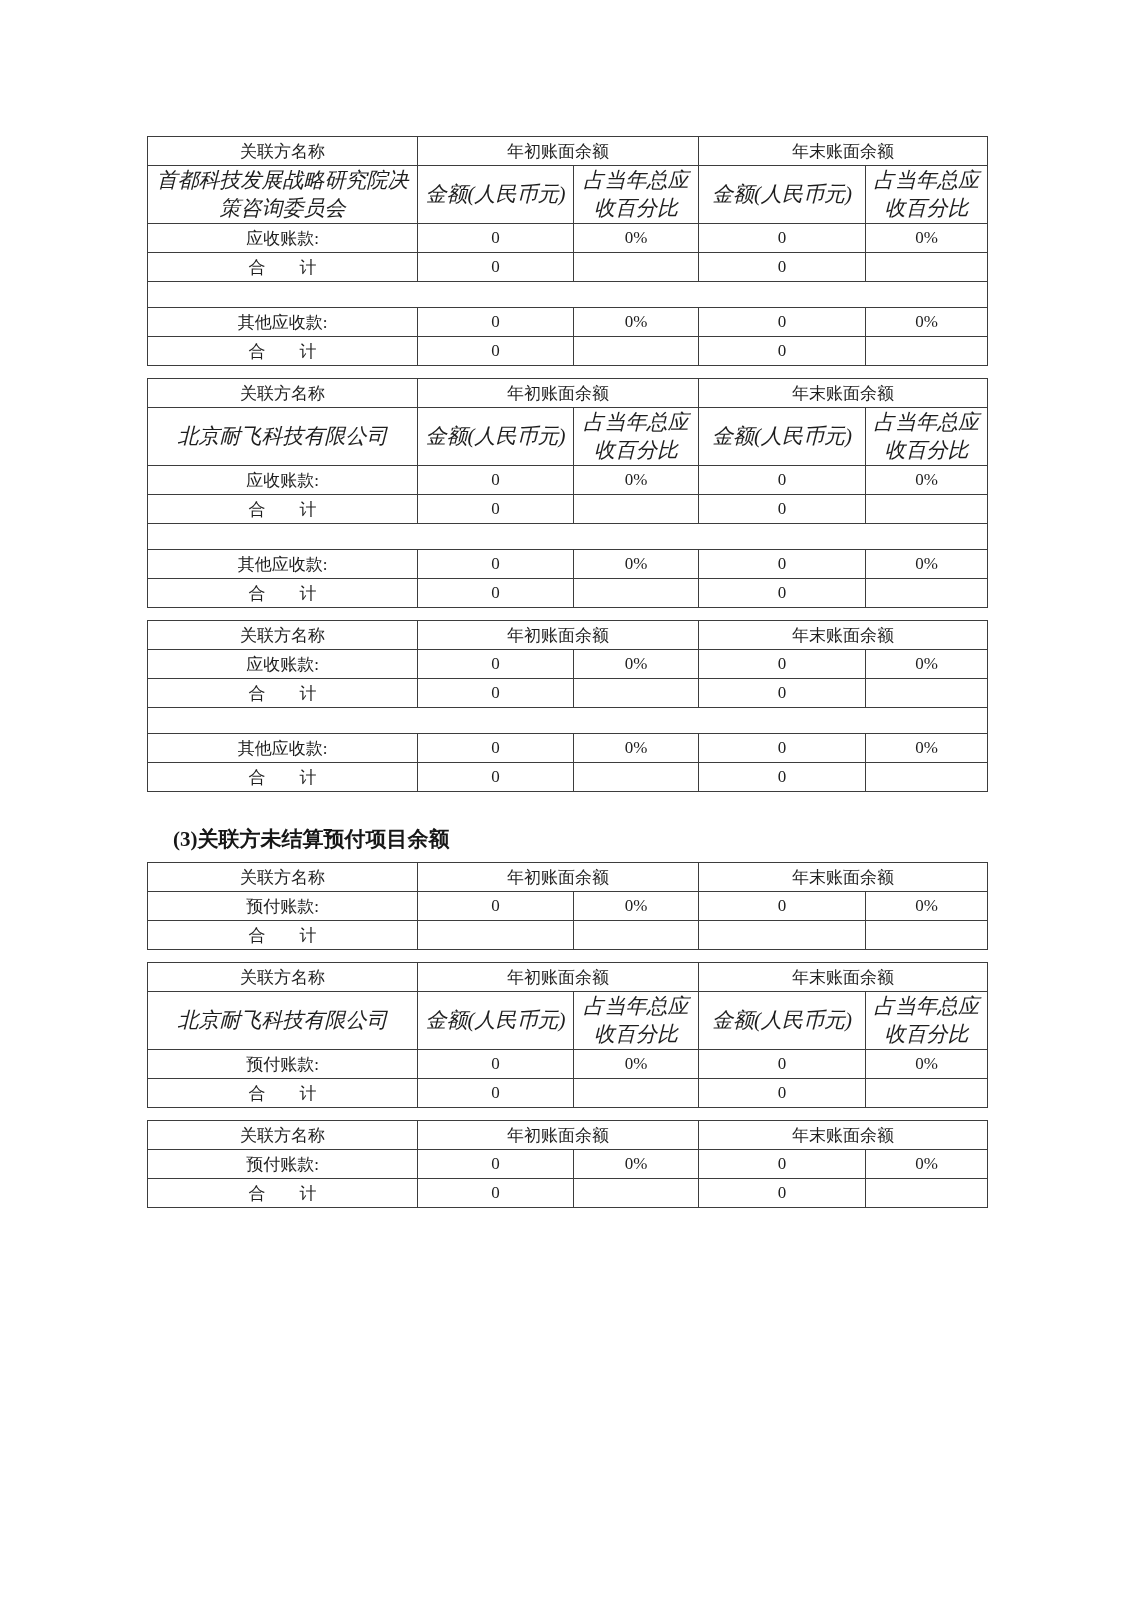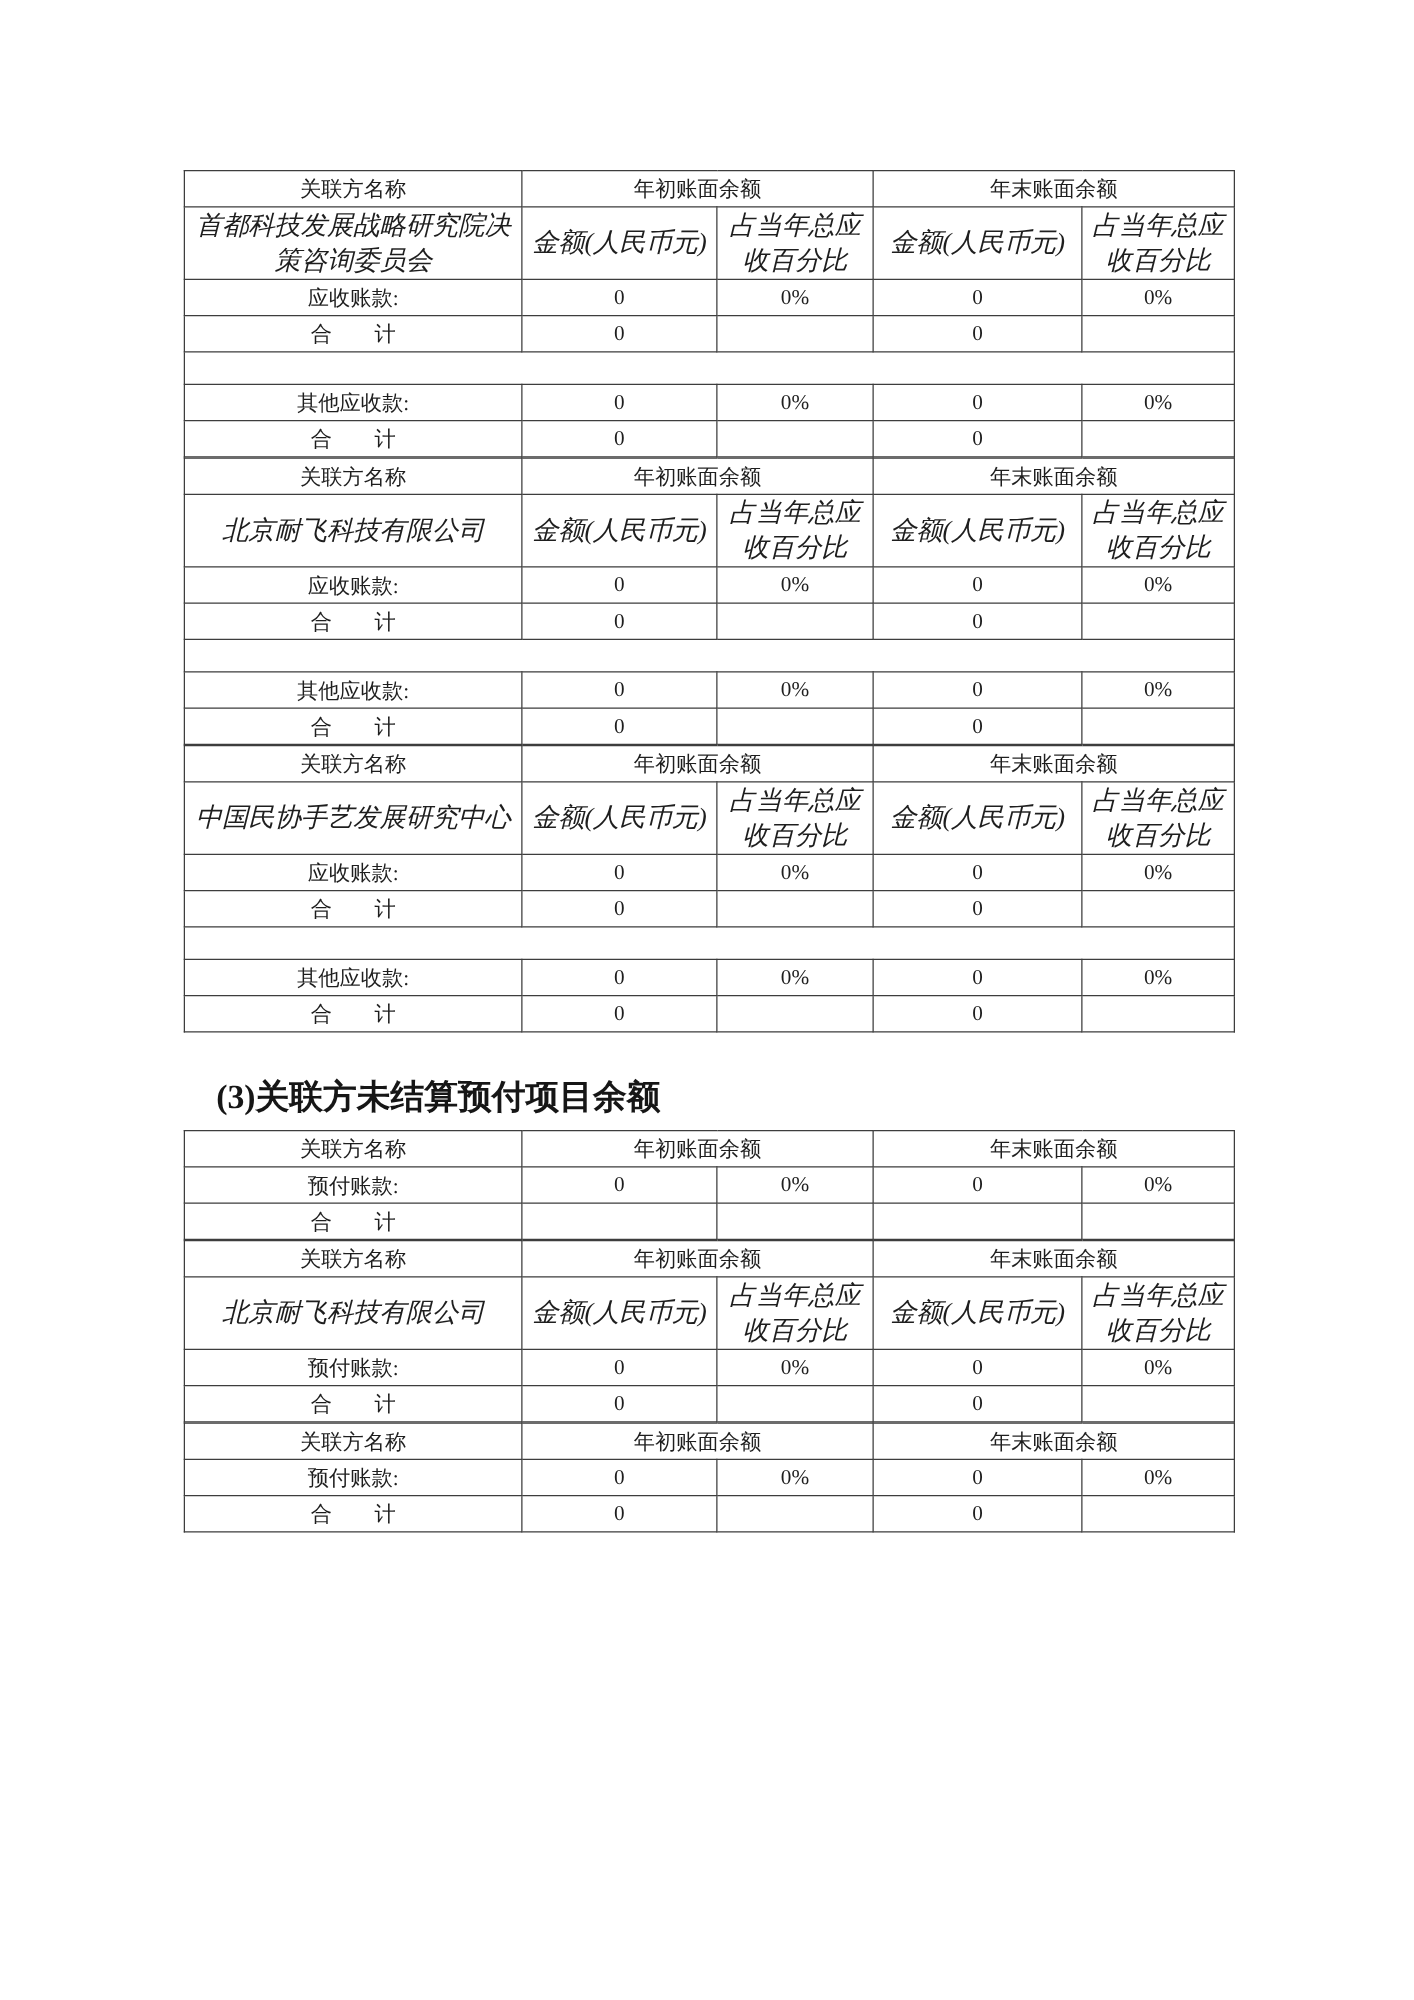--- a/index.html
+++ b/index.html
@@ -10,42 +10,42 @@
     box-sizing:border-box;
     padding-top:136px;
     font-family:"Liberation Serif","DejaVu Serif",serif;
     color:#1e1e1e;
     overflow:hidden;
   }
   table.doc {
     border-collapse:collapse;
     table-layout:fixed;
     width:840px;
-    margin:0 0 0 147px;
+    margin:0 0 12px 147px;
     font-size:17px;
     border-radius:30px;
   }
   table.doc td {
     border:1px solid #3d3d3d;
     text-align:center;
     vertical-align:middle;
     padding:0 3px;
     overflow:hidden;
   }
   tr.rh  { height:29px; }   
   tr.rp  { height:58px;font-style:italic; }   
   tr.rd  { height:29px; }   
   tr.rs  { height:26px; }   
   td.big  { font-size:21px; line-height:1.3; }
   td.wrap { white-space:pre-line; }
   .gap28 { margin-top:28px; }
   .gap22 { margin-top:22px; }
   .heading {
     margin:33px 0 9px 173px;
-    font-size:27px;
+    font-size:21px;
     font-weight:bold;
     color:#161616;
   }
 </style>
 </head>
 <body>
 
 <div class="sheet">
 
   <table class="doc">
@@ -169,29 +169,20 @@
         <col style="width:125px">
         <col style="width:167px">
         <col style="width:122px">
       </colgroup>
     <tbody>
         <tr class="rh">
       <td>关联方名称</td>
       <td colspan="2">年初账面余额</td>
       <td colspan="2">年末账面余额</td>
     </tr>
-    <tr class="rp">
-      <td class="big">中国民协手艺发展研究中心</td>
-      <td class="big">金额(人民币元)</td>
-      <td class="big wrap">占当年总应
-收百分比</td>
-      <td class="big">金额(人民币元)</td>
-      <td class="big wrap">占当年总应
-收百分比</td>
-    </tr>
     <tr class="rd">
       <td>应收账款:</td>
       <td>0</td>
       <td>0%</td>
       <td>0</td>
       <td>0%</td>
     </tr>
     <tr class="rd">
       <td>合　　计</td>
       <td>0</td>

